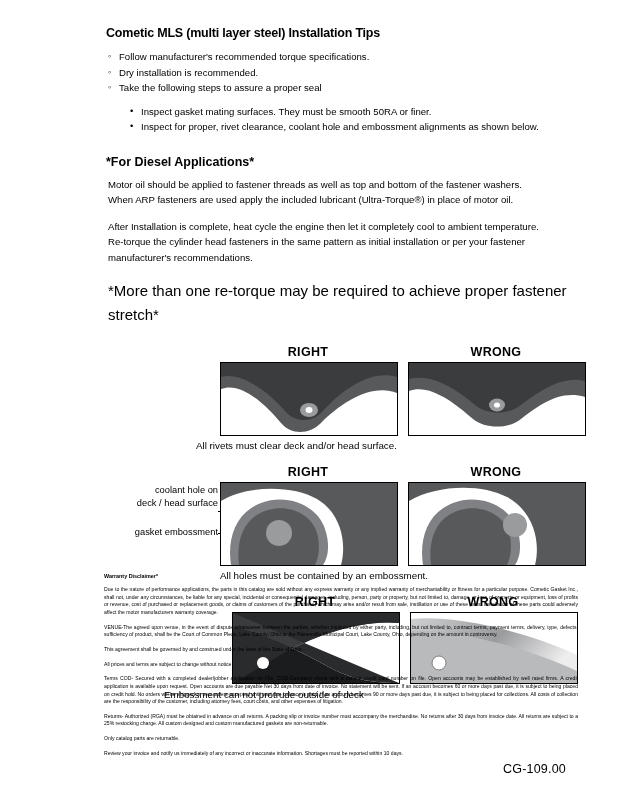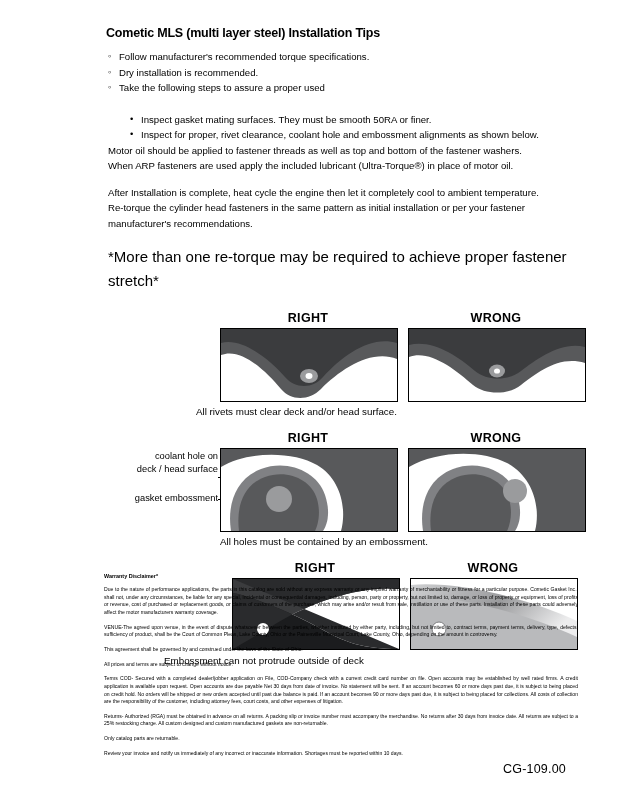--- a/index.html
+++ b/index.html
@@ -41,21 +41,21 @@
   }
   ul.bullets > li::before {
     content: "\25E6";
     position: absolute;
     left: 0;
     top: -1px;
     font-size: 9.5px;
   }
   ul.subbullets {
     list-style: none;
-    margin: 16px 0 0 11px;
+    margin: 8px 0 0 11px;
     padding: 0;
     font-size: 9.6px;
     line-height: 1.62;
   }
   ul.subbullets > li {
     position: relative;
     padding-left: 11px;
   }
   ul.subbullets > li::before {
     content: "\2022";
@@ -172,28 +172,29 @@
 <body>
 
 <div class="page">
 
   <h1 class="title">Cometic MLS (multi layer steel) Installation Tips</h1>
 
   <ul class="bullets">
     <li>Follow manufacturer's recommended torque specifications.</li>
     <li>Dry installation is recommended.</li>
     <li>
-      <span>Take the following steps to assure a proper used</span>
+      <span>Take the following steps to assure a proper seal</span>
       <ul class="subbullets">
         <li>Inspect gasket mating surfaces.  They must be smooth 50RA or finer.</li>
         <li>Inspect for proper, rivet clearance, coolant hole and embossment alignments as shown below.</li>
       </ul>
     </li>
   </ul>
 
+  <h2 class="subhead">*For Diesel Applications*</h2>
   <p class="body">Motor oil should be applied to fastener threads as well as top and bottom of the fastener washers. When ARP fasteners are used apply the included lubricant (Ultra-Torque®) in place of motor oil.</p>
   <p class="body">After Installation is complete, heat cycle the engine then let it completely cool to ambient temperature. Re-torque the cylinder head fasteners in the same pattern as initial installation or per your fastener manufacturer's recommendations.</p>
   <p class="note">*More than one re-torque may be required to achieve proper fastener stretch*</p>
 
   <div class="figures">
 
     <div class="figrow" style="margin-left:114px;">
       <div class="figcol">
         <div class="fighead">RIGHT</div>
         <div class="figbox">

